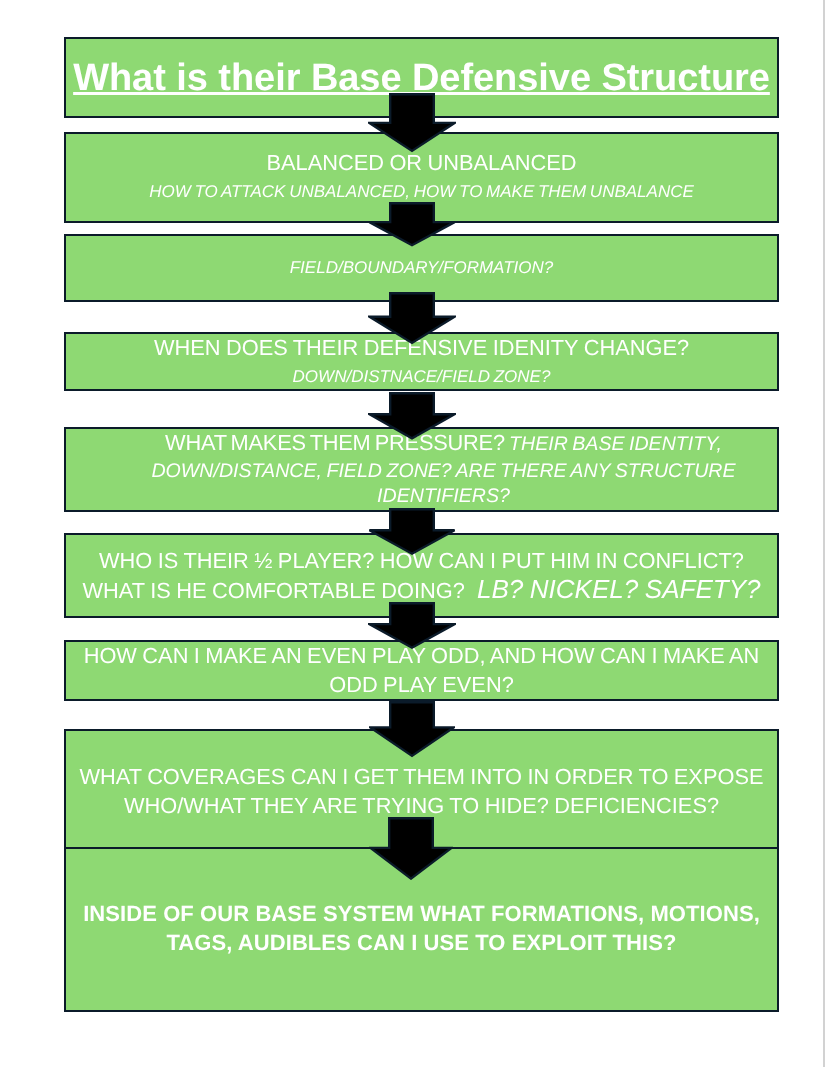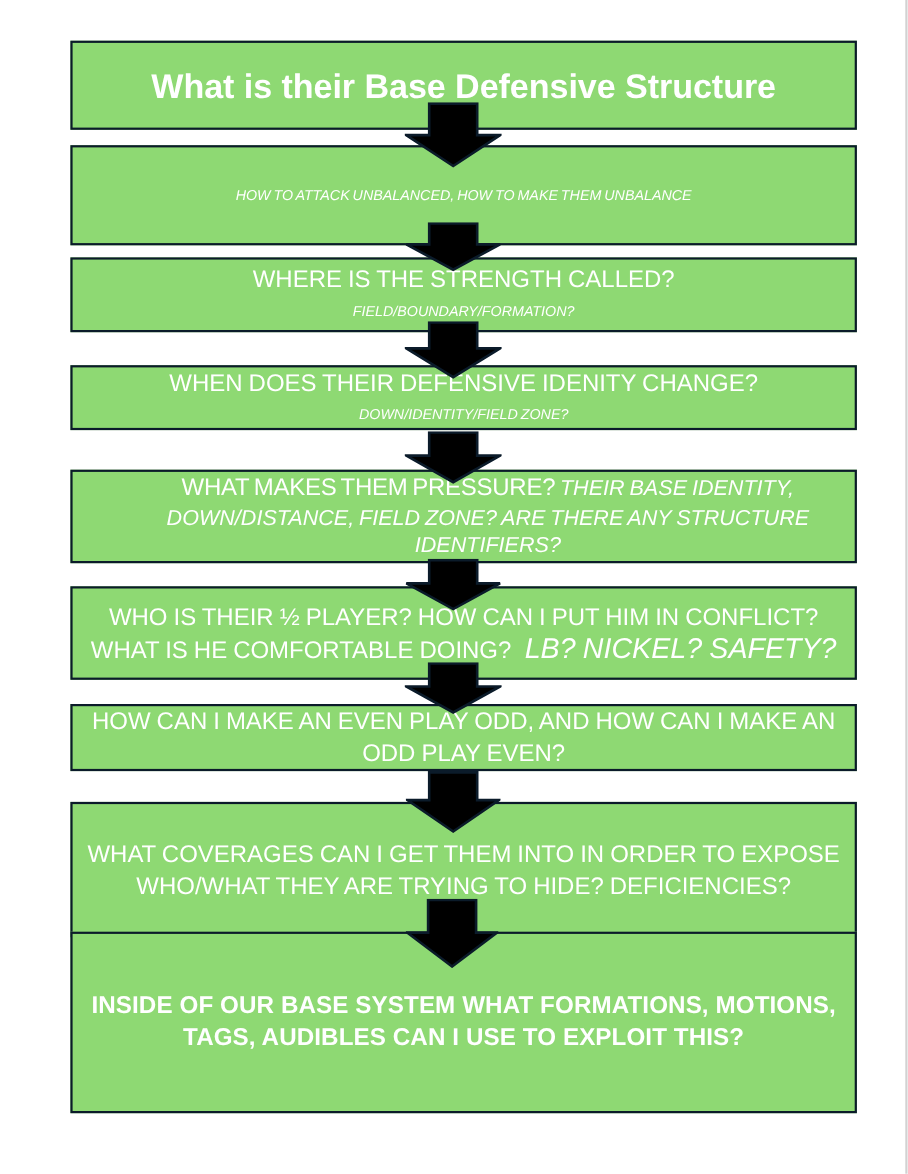--- a/index.html
+++ b/index.html
@@ -9,53 +9,53 @@
        -webkit-font-smoothing:antialiased;text-rendering:geometricPrecision;}
   #page{position:relative;width:825px;height:1067px;background:#ffffff;}
   #page-edge{position:absolute;top:0;left:823px;width:2px;height:1067px;background:#d2d2d2;}
 
   .node{position:absolute;left:64px;width:715px;
         background:#8ed973;border:2px solid #0b1b2a;box-sizing:border-box;
         display:flex;flex-direction:column;align-items:center;justify-content:center;
         z-index:1;}
   .txt{color:#ffffff;text-align:center;line-height:29px;width:100%;
        padding:0 4px;box-sizing:border-box;}
-  .t-title{font-size:31px;font-weight:bold;line-height:1.2;letter-spacing:-0.06px;position:relative;top:2px;}
+  .t-title{font-size:38px;font-weight:bold;line-height:1.2;letter-spacing:-0.06px;position:relative;top:2px;text-decoration:underline;}
   .t-norm{font-size:21.8px;word-spacing:-0.6px;}
-  .t-ital{font-size:13px;font-style:italic;word-spacing:-1px;line-height:29px;}
+  .t-ital{font-size:17px;font-style:italic;word-spacing:-1px;line-height:29px;}
   .t-bold{font-size:22px;font-weight:bold;letter-spacing:0.08px;line-height:29px;position:relative;top:-1px;}
   .i{font-style:italic;font-size:19.6px;word-spacing:-1px;line-height:25px;}
   .i-lg{font-style:italic;font-size:26px;word-spacing:-0.6px;line-height:29px;}
 
   .t-mix{font-size:19.6px;line-height:24.8px;position:relative;top:-1.5px;padding-left:48px;}
   .t-mix .n{font-size:21.8px;word-spacing:-1.6px;letter-spacing:-0.22px;line-height:32.8px;}
 
   .arrow{position:absolute;z-index:2;display:block;}
 </style>
 </head>
 <body>
 
 <div id="page">
 
   <div class="node" id="n0" style="top:36.5px;height:81px;">
     <div class="txt t-title">What is their Base Defensive Structure</div>
   </div>
 
   <div class="node" id="n1" style="top:131.5px;height:91.5px;">
+    <div class="txt t-norm">BALANCED OR UNBALANCED</div>
     <div class="txt t-ital">HOW TO ATTACK UNBALANCED, HOW TO MAKE THEM UNBALANCE</div>
   </div>
 
   <div class="node" id="n2" style="top:233.5px;height:68px;">
-    <div class="txt t-norm">WHERE IS THE STRENGTH CALLED?</div>
     <div class="txt t-ital">FIELD/BOUNDARY/FORMATION?</div>
   </div>
 
   <div class="node" id="n3" style="top:332px;height:59px;">
     <div class="txt t-norm">WHEN DOES THEIR DEFENSIVE IDENITY CHANGE?</div>
-    <div class="txt t-ital">DOWN/IDENTITY/FIELD ZONE?</div>
+    <div class="txt t-ital">DOWN/DISTNACE/FIELD ZONE?</div>
   </div>
 
   <div class="node" id="n4" style="top:427px;height:85px;">
     <div class="txt t-mix"><span class="n">WHAT MAKES THEM PRESSURE? </span><span class="i">THEIR BASE IDENTITY, DOWN/DISTANCE, FIELD ZONE? ARE THERE ANY STRUCTURE IDENTIFIERS?</span></div>
   </div>
 
   <div class="node" id="n5" style="top:532.5px;height:85.5px;">
     <div class="txt t-norm"><span>WHO IS THEIR ½ PLAYER? HOW CAN I PUT HIM IN CONFLICT? WHAT IS HE COMFORTABLE DOING? </span><span class="i-lg">&nbsp;LB? NICKEL? SAFETY?</span></div>
   </div>
 

